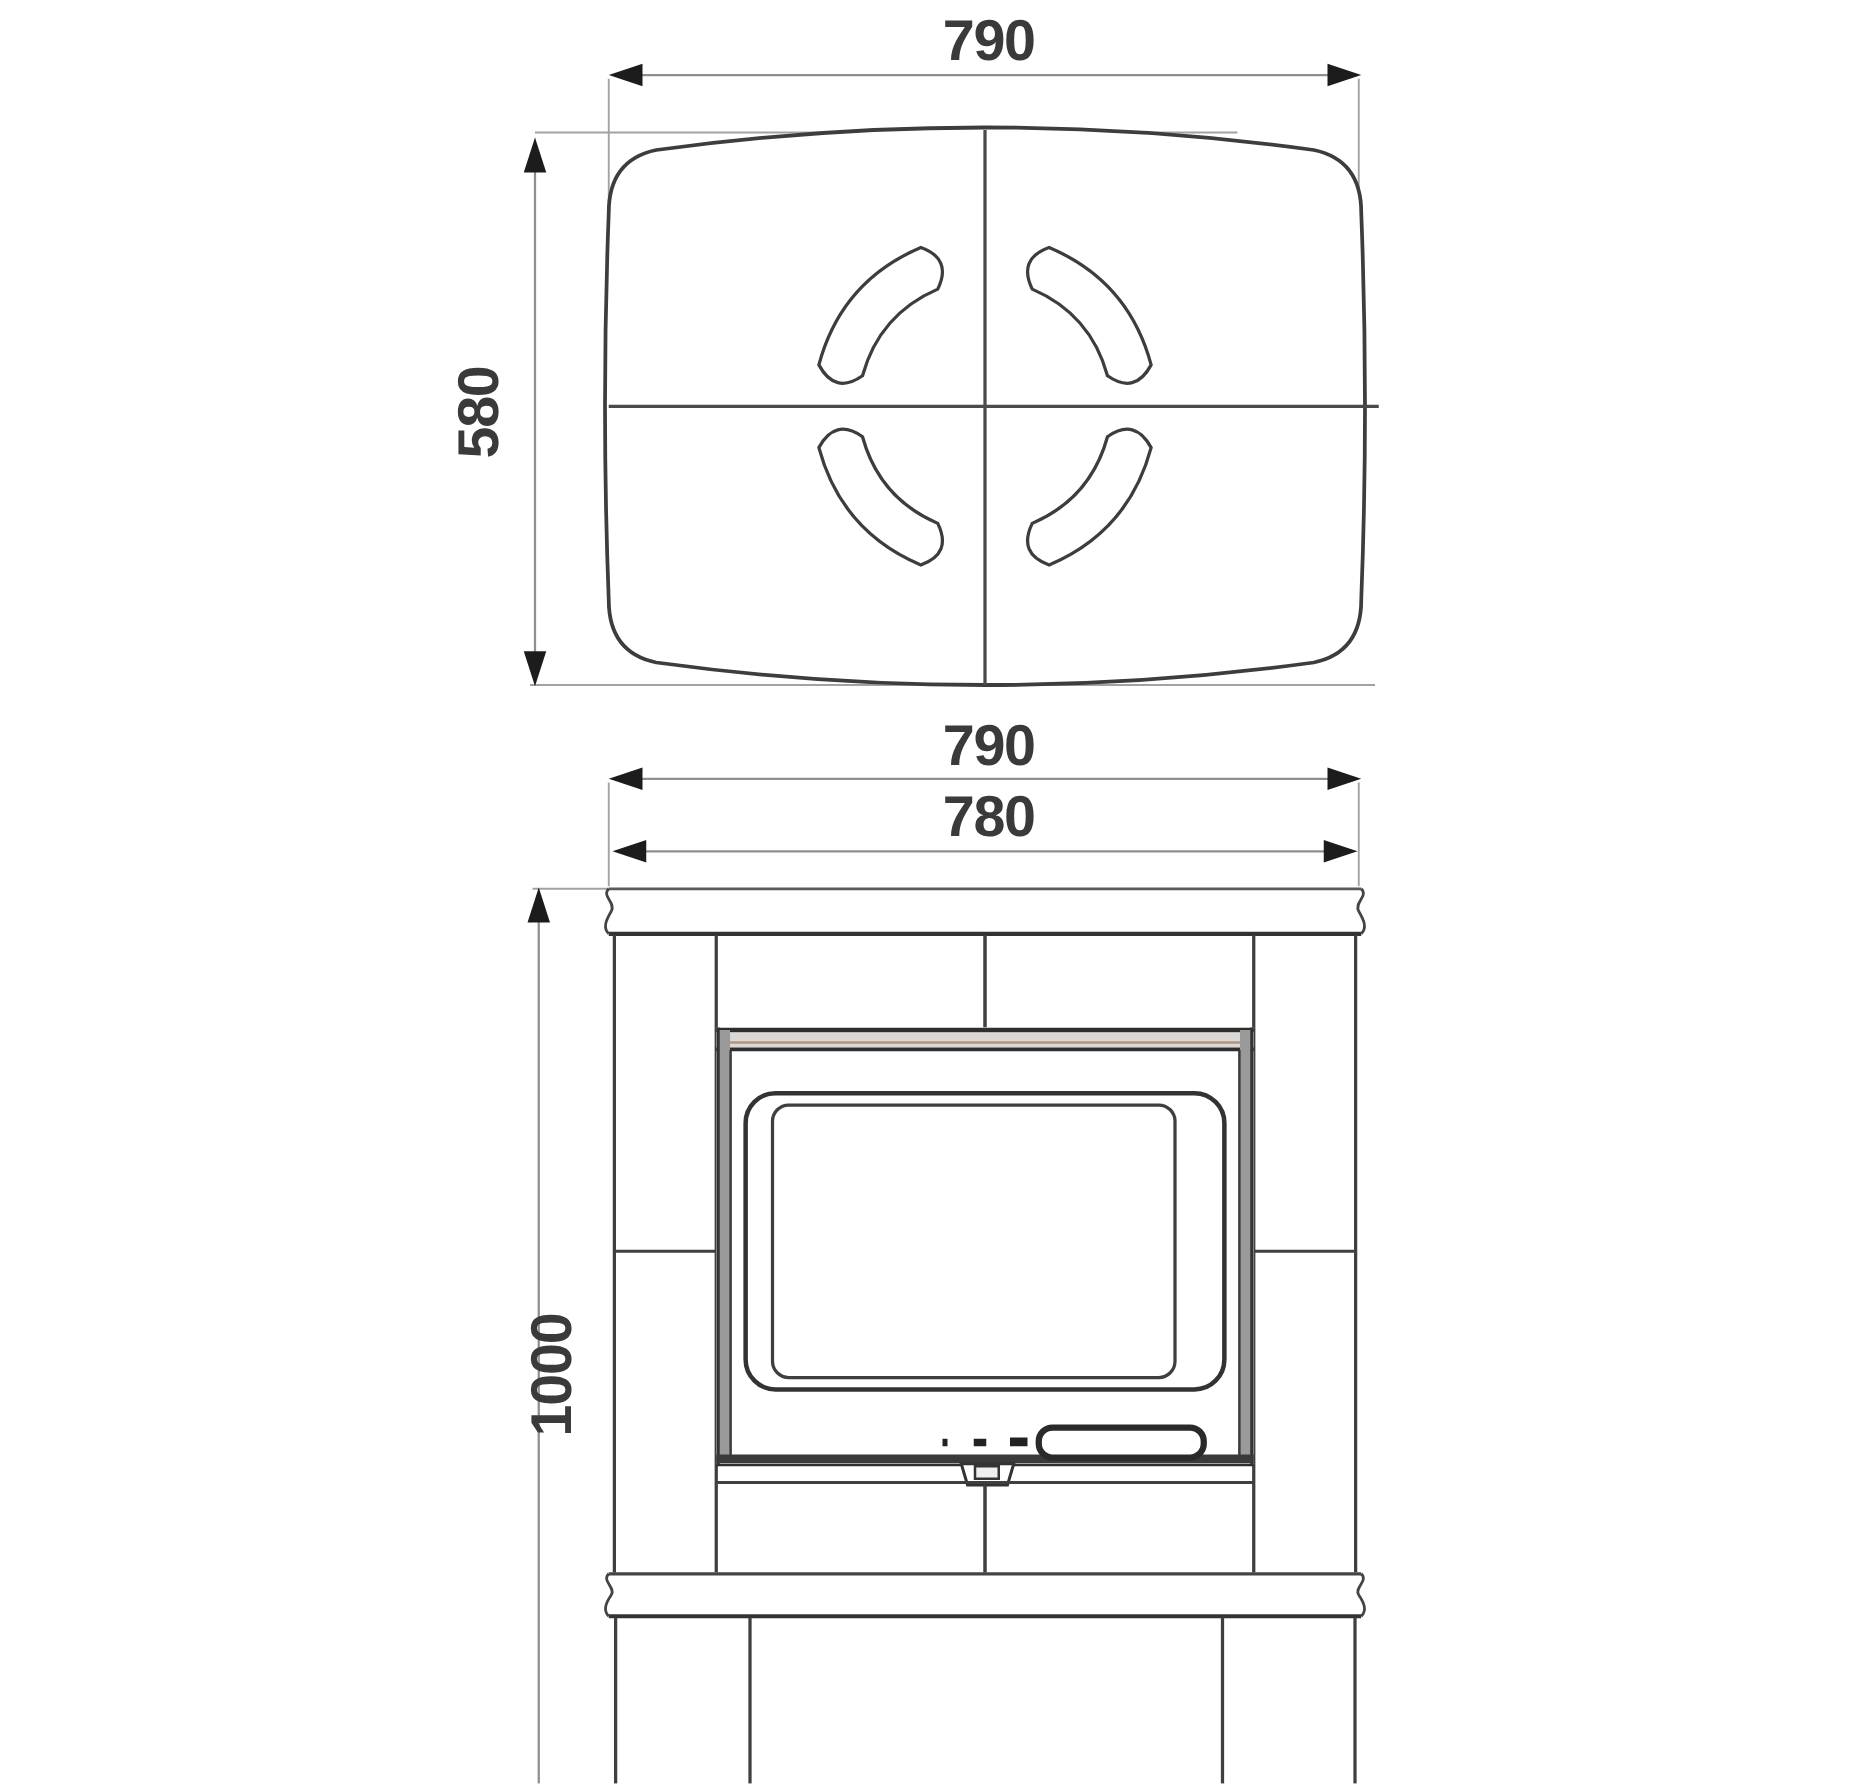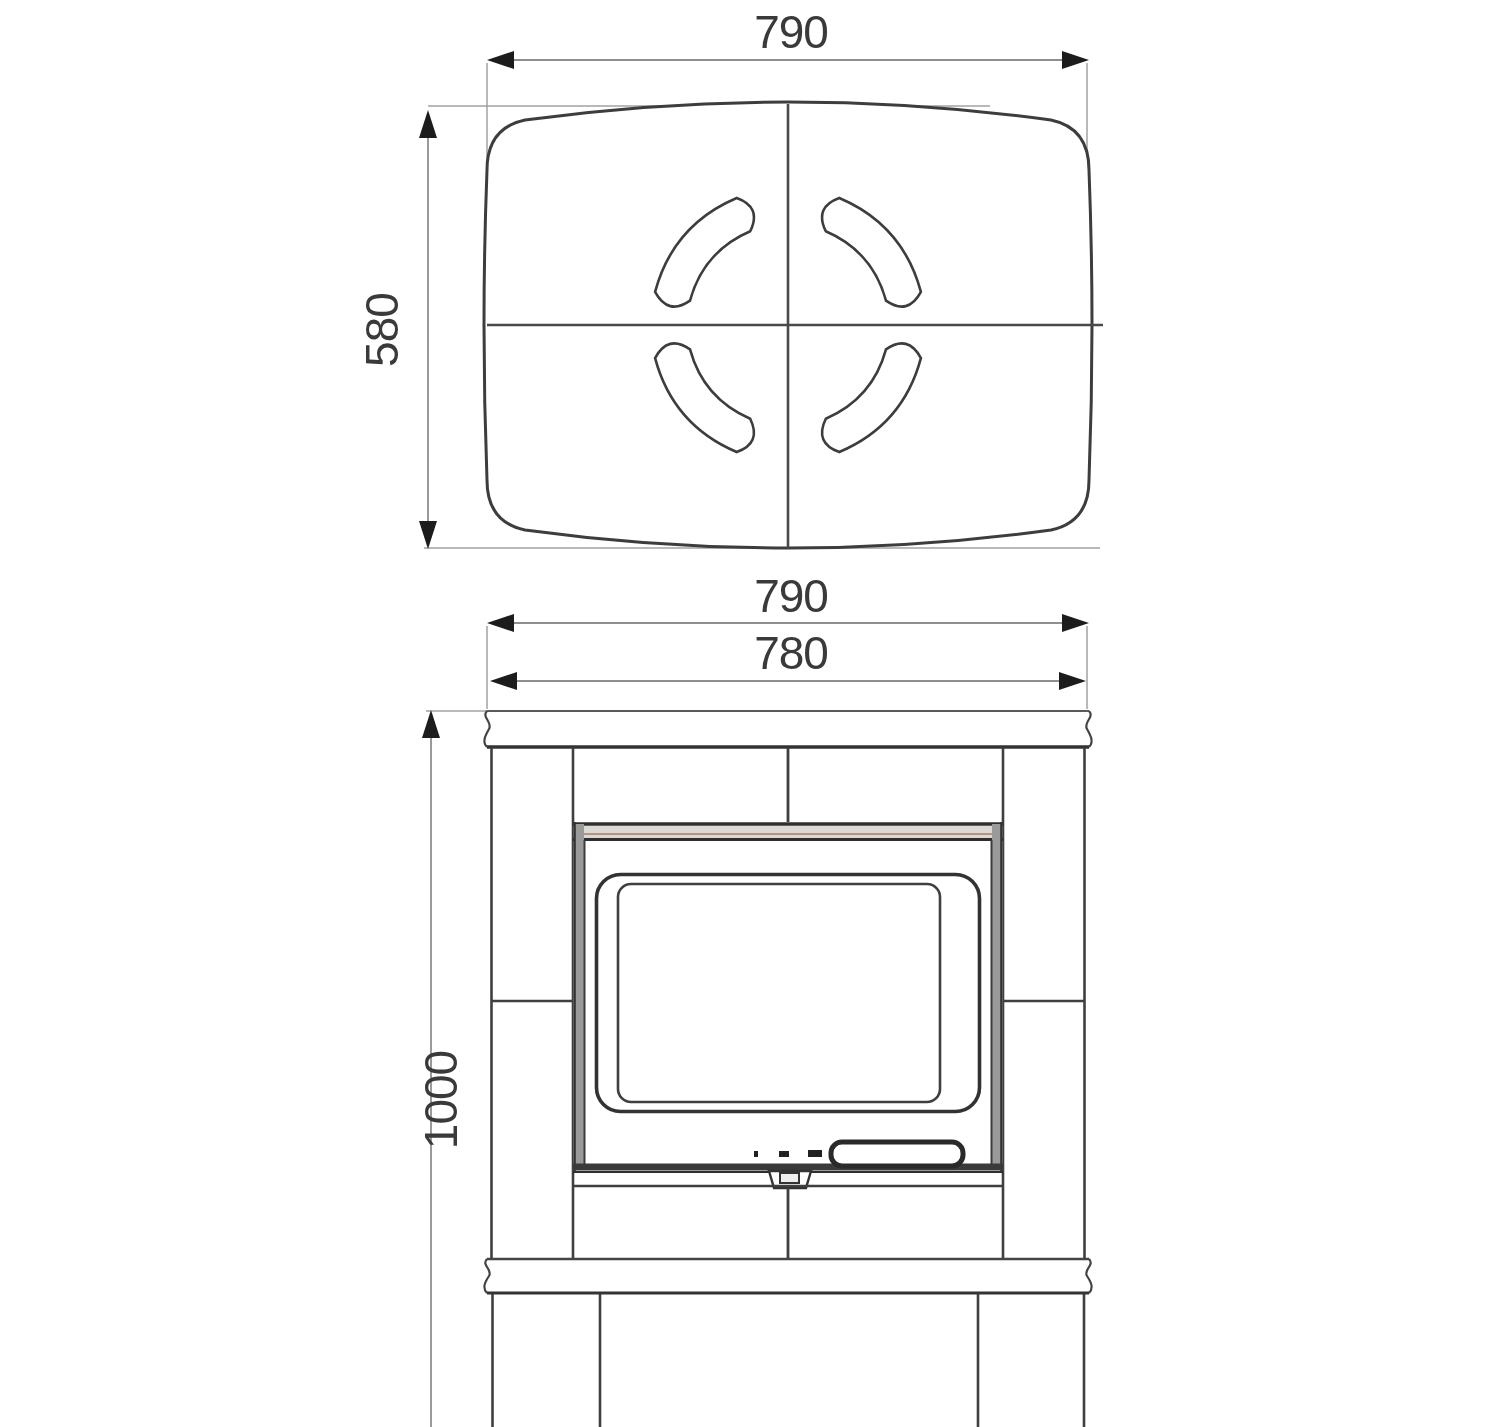--- a/index.html
+++ b/index.html
@@ -2,20 +2,21 @@
 <html><head>
 <meta charset="utf-8">
 <style>
   html,body{margin:0;padding:0;background:#ffffff;}
   .sheet{
     position:relative;
     width:1500px;height:1427px;
     background:#ffffff;
     font-family:"Liberation Sans", sans-serif;
     overflow:hidden;
+    font-weight:bold;
   }
   svg{display:block;}
   text.dim{
     font-family:"Liberation Sans", sans-serif;
     font-size:46px;
     fill:#3a3a3a;
     letter-spacing:-1px;
   }
 </style>
 </head>

